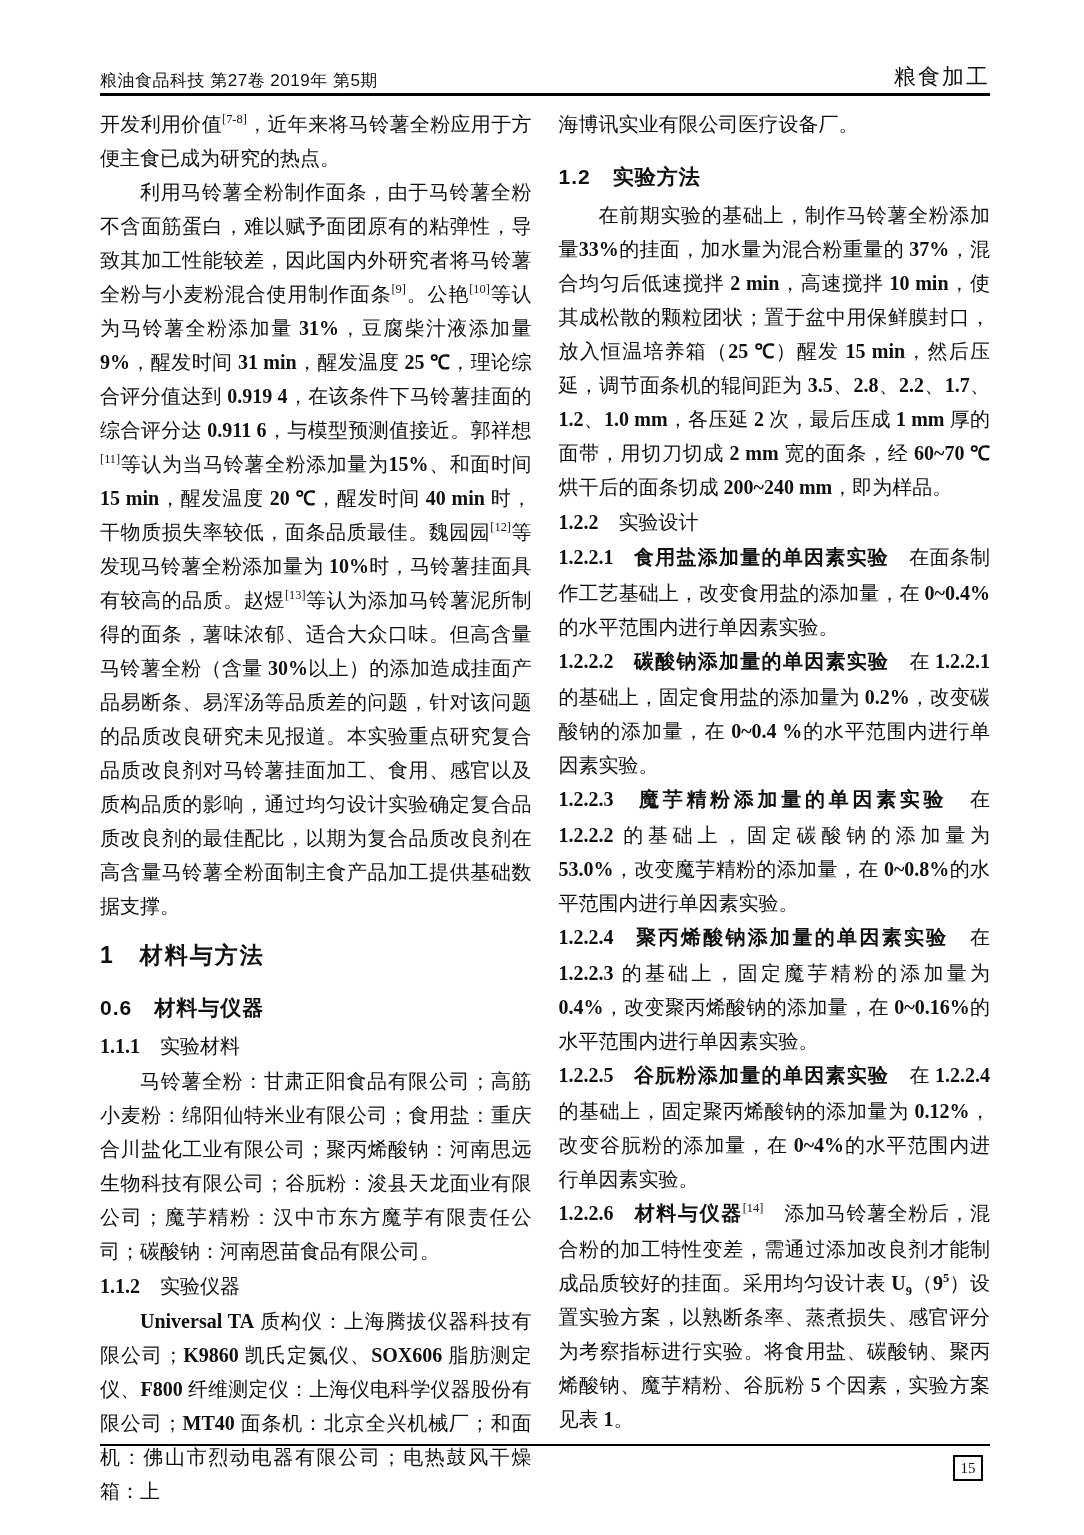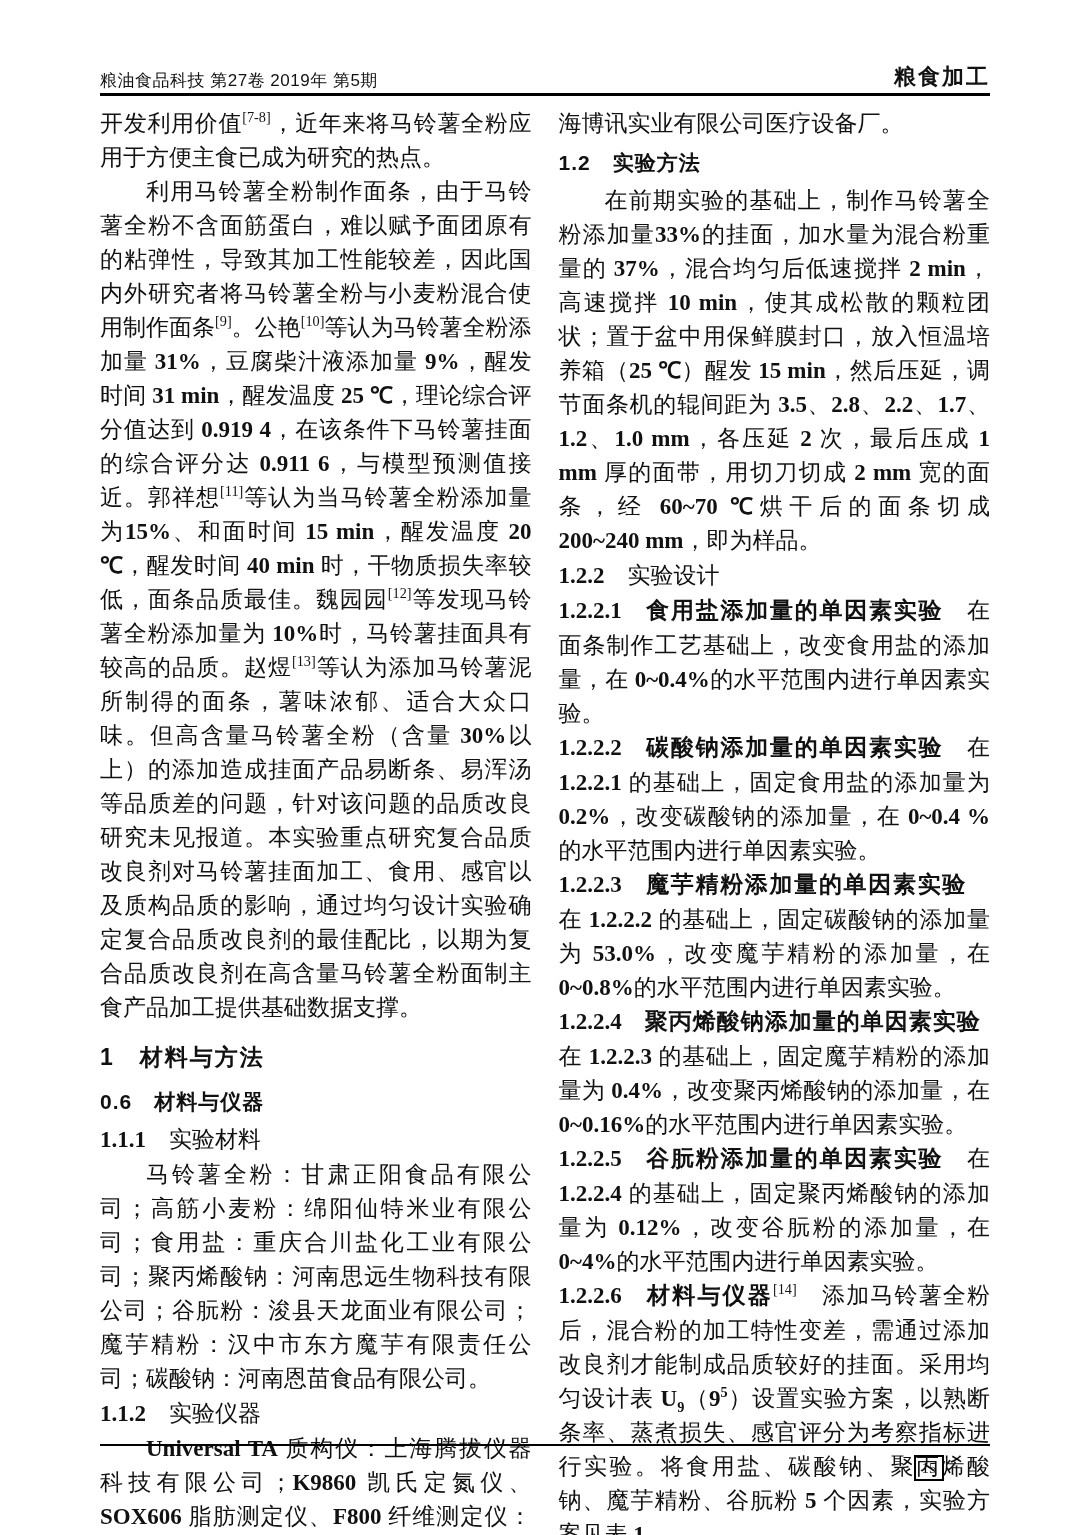--- a/index.html
+++ b/index.html
@@ -23,21 +23,21 @@
     justify-content: space-between;
     align-items: flex-end;
   }
   .journal-info {
     font-family: "Liberation Sans", sans-serif;
     font-size: 17px;
     letter-spacing: 0.5px;
   }
   .section-label {
     font-family: "Liberation Sans", sans-serif;
-    font-weight: bold;
+    font-weight: normal;
     font-size: 22px;
     letter-spacing: 2px;
   }
   .header-rule {
     position: absolute;
     left: 100px;
     width: 890px;
     top: 93px;
     height: 3px;
     background: #000;
@@ -46,41 +46,41 @@
   .columns {
     position: absolute;
     left: 100px;
     top: 107px;
     width: 890px;
     display: flex;
     gap: 27px;
   }
   .col { width: 431.5px; }
   .blk {
-    font-size: 23px;
+    font-size: 20px;
     line-height: 34px;
     text-align: justify;
     text-justify: inter-character;
     margin: 0;
   }
   .blk.indent { text-indent: 2em; }
   .blk.h1 {
     font-family: "Liberation Sans", sans-serif;
     font-weight: bold;
     font-size: 23px;
     letter-spacing: 2px;
     margin: 15px 0 11px 0;
     text-align: left;
   }
   .blk.h2 {
     font-family: "Liberation Sans", sans-serif;
     font-weight: bold;
     font-size: 21px;
     letter-spacing: 1px;
-    margin: 5px 0 4px 0;
+    margin: 19px 0 4px 0;
     text-align: left;
   }
   .blk.h3 { margin: 1px 0; text-align: left; }
   .b { font-weight: bold; }
   .ht {
     font-family: Liberation Mono, monospace;
     font-weight: 600;
     letter-spacing: 1px;
   }
   sup, sub { font-size: 0.62em; line-height: 0; }
@@ -88,21 +88,21 @@
   .footer-rule {
     position: absolute;
     left: 100px;
     width: 890px;
     top: 1444px;
     height: 2px;
     background: #000;
   }
   .page-number {
     position: absolute;
-    left: 914px;
+    left: 953px;
     top: 1455px;
     width: 26px;
     height: 22px;
     border: 2px solid #000;
     font-size: 15px;
     line-height: 22px;
     text-align: center;
   }
 </style>
 </head>

